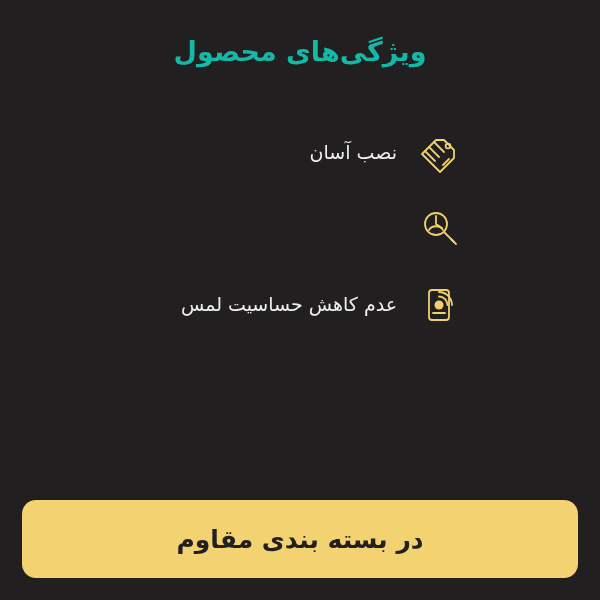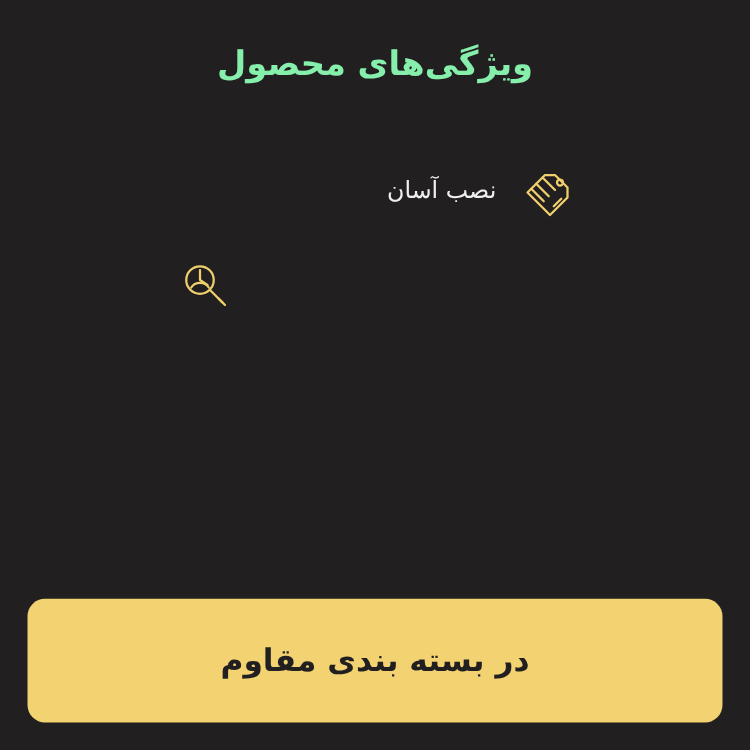--- a/index.html
+++ b/index.html
@@ -20,41 +20,41 @@
     background: #211f1f;
     box-sizing: border-box;
     overflow: hidden;
   }
   .title {
     position: absolute;
     top: 36px;
     right: 0;
     left: 0;
     text-align: center;
-    color: #86efac;
+    color: #14b8a6;
     font-size: 27px;
     font-weight: bold;
     letter-spacing: 0px;
     direction: rtl;
   }
   .features {
     position: absolute;
     top: 125px;
     right: 0;
     left: 0;
     display: flex;
     flex-direction: column;
     gap: 22px;
     align-items: center;
   }
   .feature-row {
     display: flex;
     flex-direction: row;
     align-items: center;
-    justify-content: flex-end;
+    justify-content: space-between;
     width: 330px;
     direction: rtl;
     gap: 14px;
   }
   .feature-icon {
     width: 54px;
     height: 54px;
     flex: 0 0 54px;
     display: flex;
     align-items: center;
@@ -69,21 +69,21 @@
     direction: rtl;
     text-align: right;
     white-space: nowrap;
     flex: 1 1 auto;
   }
   .footer {
     position: absolute;
     left: 22px;
     right: 22px;
     bottom: 22px;
-    height: 99px;
+    height: 78px;
     background: #f2d271;
     border-radius: 14px;
     display: flex;
     align-items: center;
     justify-content: center;
   }
   .footer-text {
     color: #211f1f;
     font-size: 25px;
     font-weight: bold;
@@ -118,20 +118,32 @@
         <svg width="50" height="50" viewBox="0 0 50 50" fill="none" stroke="#f0cf6d" stroke-width="1.8" stroke-linecap="round" stroke-linejoin="round">
           <circle cx="23" cy="21" r="11"></circle>
           <path d="M31 29 L41 39"></path>
           <path d="M38 36 L43 41"></path>
           <path d="M23 13 L23 21 L29 25"></path>
           <path d="M16 27 C19 22, 27 22, 30 27"></path>
         </svg>
       </span>
     </div>
 
+    <div class="feature-row">
+      <span class="feature-icon">
+        <svg width="50" height="50" viewBox="0 0 50 50" fill="none" stroke="#f0cf6d" stroke-width="1.8" stroke-linecap="round" stroke-linejoin="round">
+          <rect x="16" y="11" width="20" height="30" rx="3"></rect>
+          <circle cx="26" cy="26" r="4.5" fill="#f0cf6d" stroke="none"></circle>
+          <path d="M26 17.5 A 8.5 8.5 0 0 1 34.5 26"></path>
+          <path d="M26 13 A 13 13 0 0 1 39 26"></path>
+          <path d="M20 34 L32 34"></path>
+        </svg>
+      </span>
+      <span class="feature-label">عدم کاهش حساسیت لمس</span>
+    </div>
 
 
   </div>
 
   <div class="footer">
     <span class="footer-text">در بسته بندی مقاوم</span>
   </div>
 
 </div>
 

